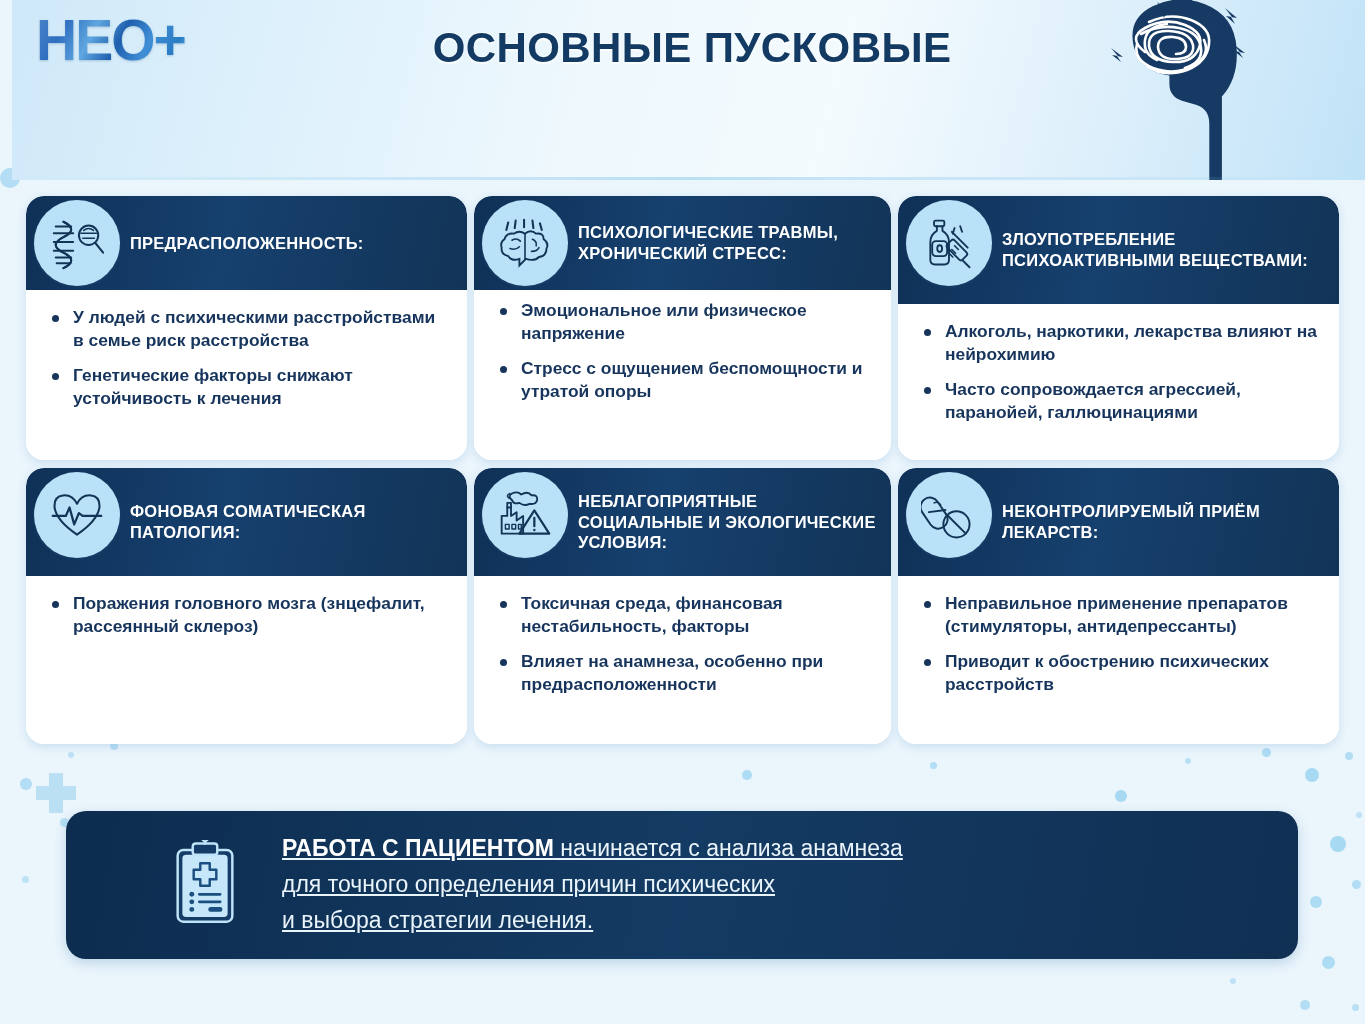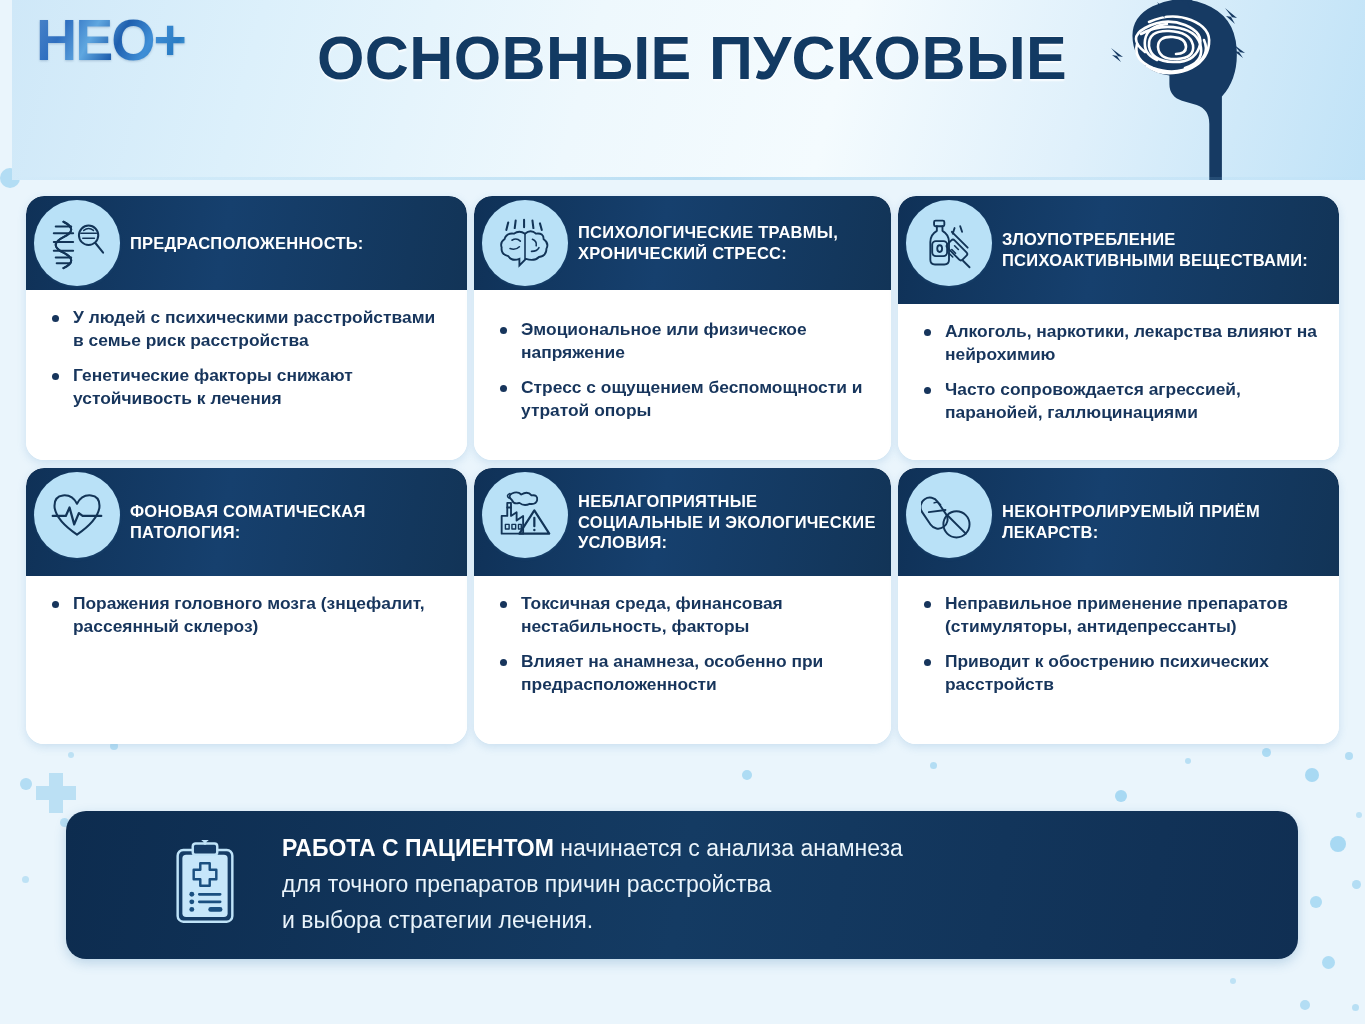--- a/index.html
+++ b/index.html
@@ -46,21 +46,21 @@
     -webkit-background-clip:text; background-clip:text;
     color:transparent;
     -webkit-text-fill-color:transparent;
     filter:drop-shadow(0 1px 1px rgba(30,70,120,.25));
   }
 
   .title {
     position:absolute; left:300px; top:24px; width:760px;
     text-align:center;
     color:#123a63;
-    font-size:61px; font-weight:900; line-height:1.14;
+    font-size:42px; font-weight:900; line-height:1.14;
     letter-spacing:.4px;
     text-shadow:0 2px 2px rgba(255,255,255,.85), 0 -1px 0 rgba(255,255,255,.6);
   }
   .title .tl { display:block; }
 
   
   .head-art { position:absolute; right:60px; top:0px; width:230px; height:180px; }
 
   
   .grid {
@@ -130,21 +130,21 @@
   .banner {
     position:absolute; left:66px; top:811px; width:1232px; height:148px;
     background:linear-gradient(100deg,#0d2c4f 0%,#143b63 50%,#102f53 100%);
     border-radius:20px;
     box-shadow:0 4px 12px rgba(70,130,180,.28);
     display:flex; align-items:center;
   }
   .banner-icon { margin-left:106px; flex:0 0 auto; }
   .banner-text {
     margin-left:44px;
-    color:#eaf4fb; font-size:23px; line-height:1.56; font-weight:400;
+    color:#eaf4fb; font-size:23px; line-height:1.56; font-weight:400;text-decoration:underline;
   }
   .banner-text b { font-weight:800; color:#ffffff; }
 </style>
 </head>
 <body>
 
 <div id="page">
 
   <div>
     <div class="bg-dot" style="left:742px;top:770px;width:10px;height:10px;opacity:.55"></div>
@@ -259,21 +259,21 @@
           <path d="M37 17 q5 -4 10 0" stroke-width="1.6"></path>
         </svg>
       </div>
     </div>
 
     <div class="card">
       <div class="card-inner">
         <div class="card-head">
           <div class="card-title">ПСИХОЛОГИЧЕСКИЕ ТРАВМЫ, ХРОНИЧЕСКИЙ СТРЕСС:</div>
         </div>
-        <div class="card-body" style="top:106px">
+        <div class="card-body" style="top:87px">
           <ul class="bullets">
             <li>Эмоциональное или физическое напряжение</li>
             <li>Стресс с ощущением беспомощности и утратой опоры</li>
           </ul>
         </div>
       </div>
       <div class="icon-circle">
         <svg viewBox="0 0 60 60" width="56" height="56" fill="none" stroke="#123457" stroke-width="2" stroke-linecap="round">
           <path d="M12 8 L10 16 M20 6 L19 14 M29 5 L29 13 M38 6 L39 14 M46 9 L48 16" stroke-width="2.2"></path>
           <path d="M30 20 Q24 16 18 20 Q10 19 8 26 Q3 29 5 35 Q4 42 12 44
@@ -394,18 +394,18 @@
         <circle cx="21" cy="65" r="2.6" fill="#1a4f80" stroke="none"></circle>
         <circle cx="21" cy="73" r="2.6" fill="#1a4f80" stroke="none"></circle>
         <path d="M29 57 h22 M29 65 h22" stroke="#1a4f80" stroke-width="3"></path>
         <path d="M41 73 h10" stroke="#1a4f80" stroke-width="5"></path>
       </svg>
     </div>
     <div class="banner-text">
       <div>
         <b>РАБОТА С ПАЦИЕНТОМ</b><span> начинается с анализа анамнеза</span>
       </div>
-      <div>для точного препаратов причин расстройства</div>
+      <div>для точного определения причин психических</div>
       <div>и выбора стратегии лечения.</div>
     </div>
   </div>
 
 </div>
 
 </body></html>

